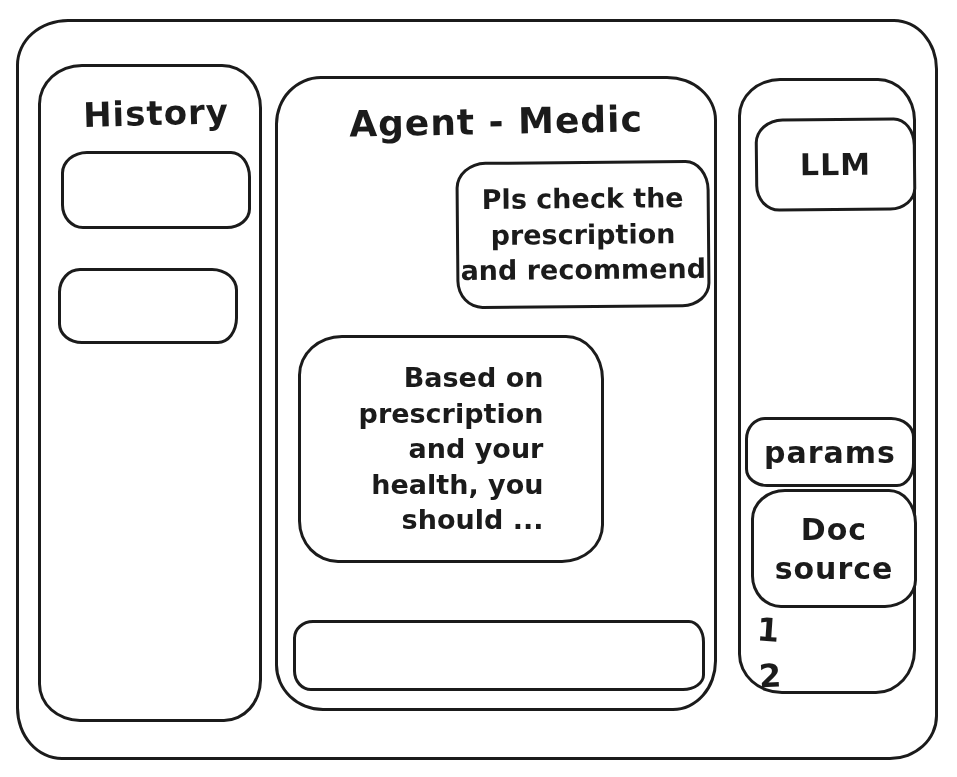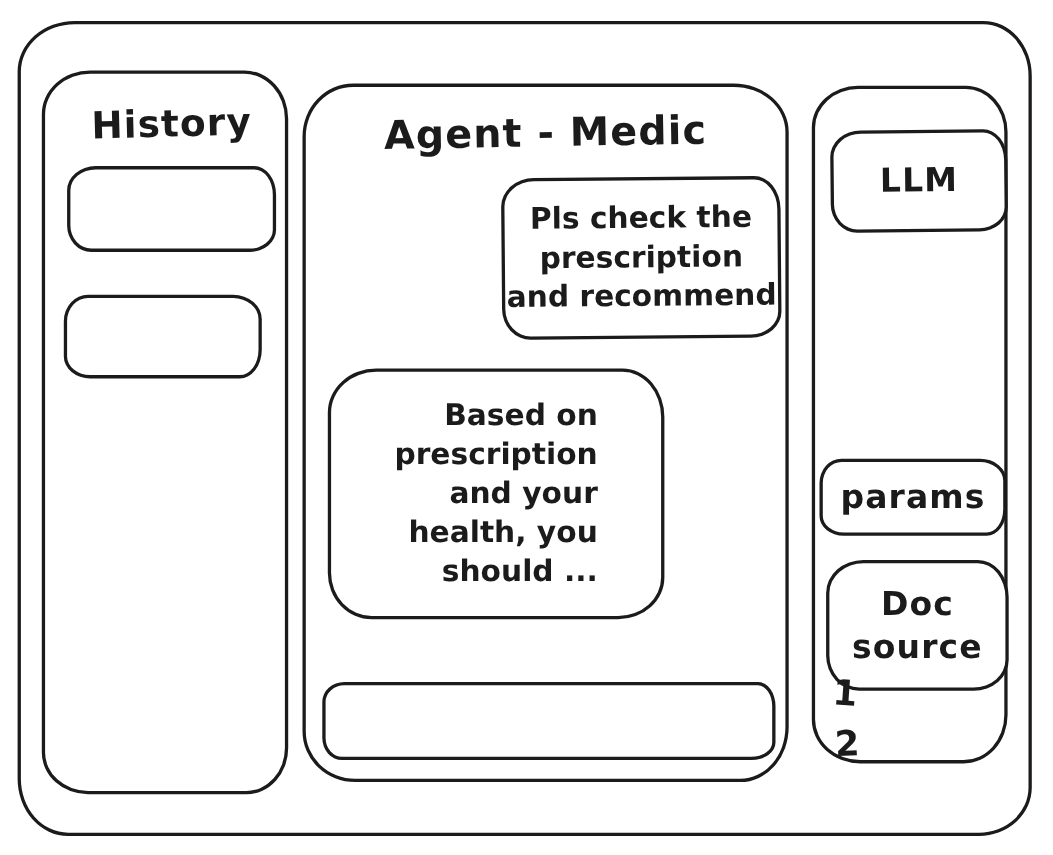--- a/index.html
+++ b/index.html
@@ -134,21 +134,21 @@
     width: 161px; height: 91px;
     border-radius: 24px 28px 22px 26px / 26px 24px 28px 22px;
   }
   .btn-params {
     left: 4px; top: 320px;
     width: 170px; height: 70px;
     border-radius: 20px 24px 18px 22px / 22px 20px 24px 18px;
     margin-top: 16px;
   }
   .btn-doc-source {
-    left: 10px; top: 428px;
+    left: 10px; top: 408px;
     width: 166px; height: 119px;
     border-radius: 34px 28px 32px 30px / 30px 34px 28px 32px;
   }
   .doc-item {
     position: absolute;
     font-size: 32px;
     font-weight: 600;
   }
   .doc-item-1 { left: 16px; top: 530px; transform: rotate(4deg); }
   .doc-item-2 { left: 18px; top: 576px; transform: rotate(-3deg); }

